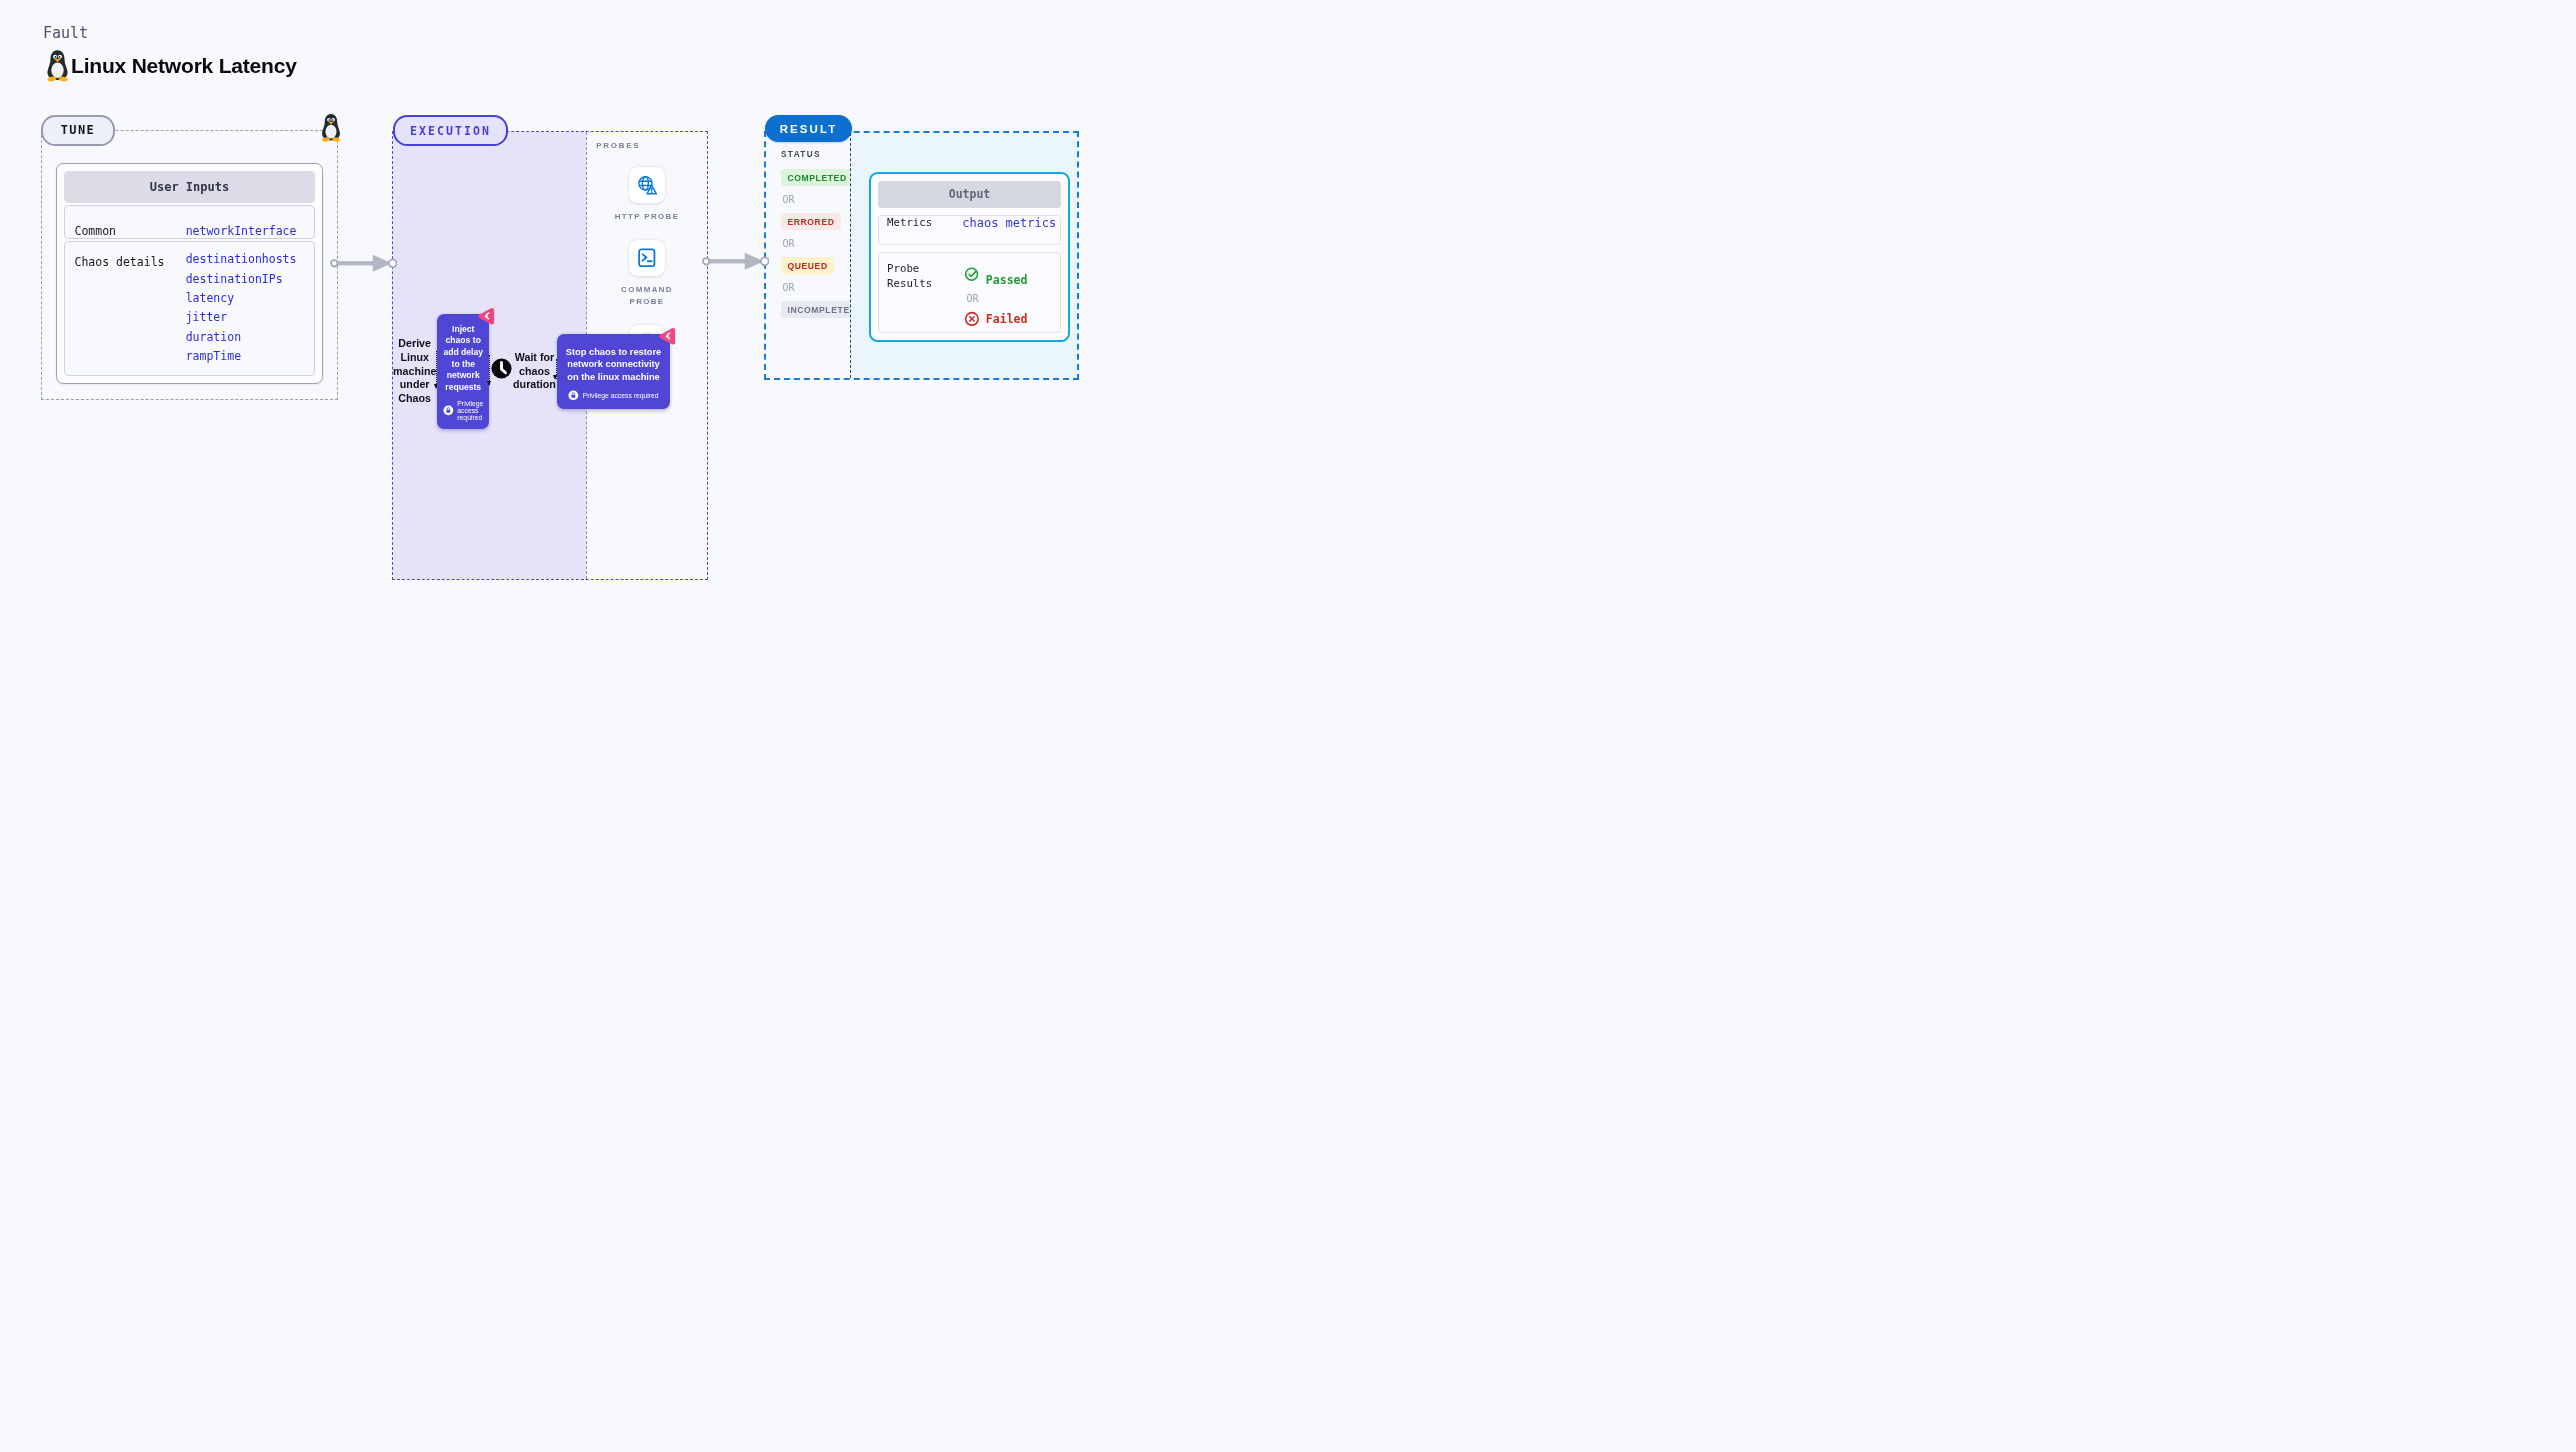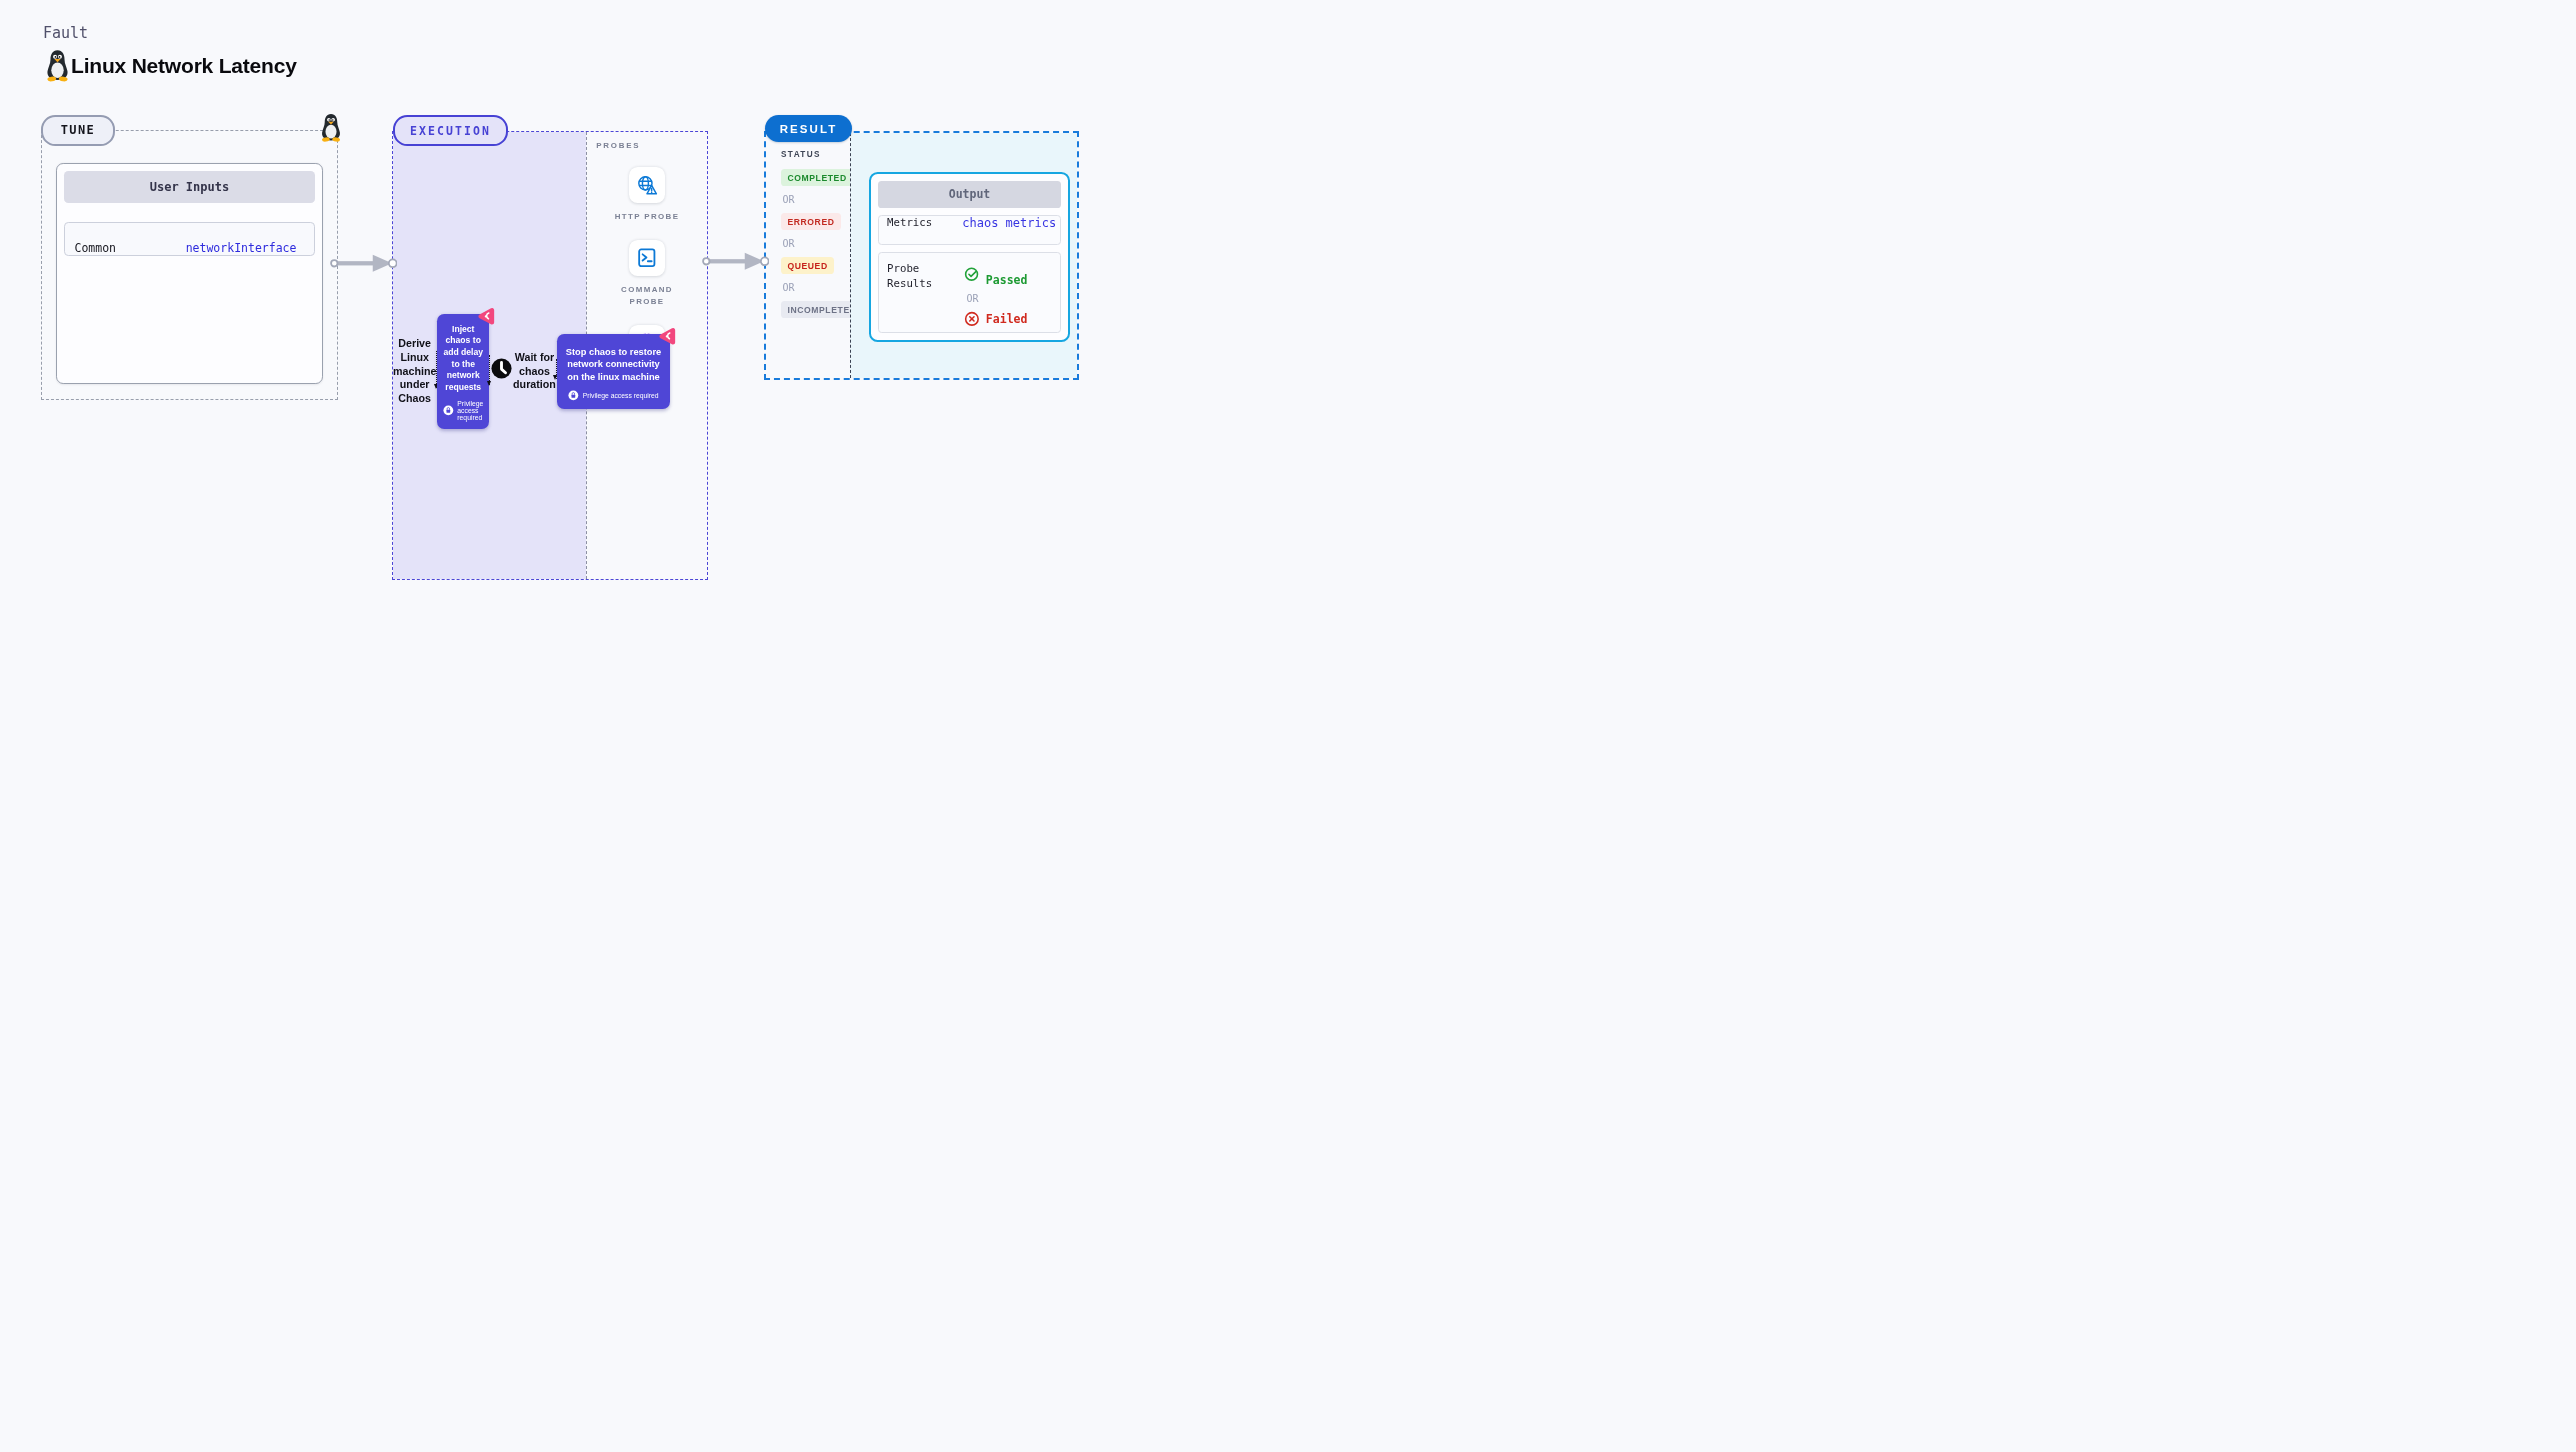--- a/index.html
+++ b/index.html
@@ -23,21 +23,21 @@
         font-family:"DejaVu Sans Mono","Liberation Mono",monospace;font-size:11.5px;letter-spacing:2.1px;color:#4742d4;}
   .result-pill{left:765px;top:115px;width:87px;height:27px;background:#0d6fd0;border:none;
         font-size:11.5px;letter-spacing:2.1px;color:#fff;box-shadow:0 0.7px 2.1px rgba(13,50,90,.25);}
 
   
   .tune-box{position:absolute;left:41px;top:130px;width:295px;height:268px;border:1.4px dashed #989eac;}
   .tux-small{position:absolute;left:319px;top:113px;z-index:6;}
   .tux-small svg{width:24px;height:29px;display:block;}
   .ui-card{position:absolute;left:56px;top:163px;width:267px;height:221px;background:#fdfdff;
            border:1.4px solid #9aa1ae;border-radius:7.2px;box-shadow:0 0.7px 2.1px rgba(20,30,50,.08);
-           box-sizing:border-box;padding:7.2px;display:flex;flex-direction:column;gap:19px;}
+           box-sizing:border-box;padding:7.2px;display:flex;flex-direction:column;gap:2px;}
   .ui-header{background:#dbdce7;border-radius:4.3px;height:31.5px;flex:0 0 31.5px;display:flex;align-items:center;
              justify-content:center;font-size:12px;font-weight:700;color:#34344a;}
   .ui-row{border:1.4px solid #ccd0dc;border-radius:4.3px;background:#f8f9fd;display:flex;box-sizing:border-box;}
   .ui-row.common{height:34px;flex:0 0 34px;align-items:flex-end;}
   .ui-row.chaos{flex:1;align-items:flex-start;}
   .ui-label{width:104px;flex:0 0 104px;padding-left:9.3px;font-size:11.5px;color:#17171f;}
   .ui-row.chaos .ui-label{padding-top:13px;}
   .ui-values{display:flex;flex-direction:column;gap:6.4px;padding:0 0 0 7.2px;}
   .ui-row.chaos .ui-values{padding-top:11.5px;}
   .ui-value{font-size:11.5px;color:#2e2bdd;line-height:13px;}
@@ -152,20 +152,31 @@
   </span>
 
   <div class="ui-card mono">
     <div class="ui-header">User Inputs</div>
     <div class="ui-row common">
       <span class="ui-label">Common</span>
       <span class="ui-values">
           <span class="ui-value">networkInterface</span>
         </span>
     </div>
+    <div class="ui-row chaos">
+      <span class="ui-label">Chaos details</span>
+      <span class="ui-values">
+        <span class="ui-value">destinationhosts</span>
+        <span class="ui-value">destinationIPs</span>
+        <span class="ui-value">latency</span>
+        <span class="ui-value">jitter</span>
+        <span class="ui-value">duration</span>
+        <span class="ui-value">rampTime</span>
+      </span>
+    </div>
   </div>
 
   <svg class="flow-arrow" style="left:330px;top:254px;" width="67" height="18.6" viewBox="0 0 94 26">
     <rect x="8" y="10" width="56" height="6" fill="#b2b6c3"></rect>
     <polygon points="60,1 60,25 87,13" fill="#b2b6c3"></polygon>
     <circle cx="6" cy="13" r="4.5" fill="#fff" stroke="#a3a8b8" stroke-width="2.5"></circle>
     <circle cx="88" cy="13" r="5.5" fill="#fff" stroke="#a3a8b8" stroke-width="2.5"></circle>
   </svg>
 
   <div class="pill exec-pill mono">EXECUTION</div>

